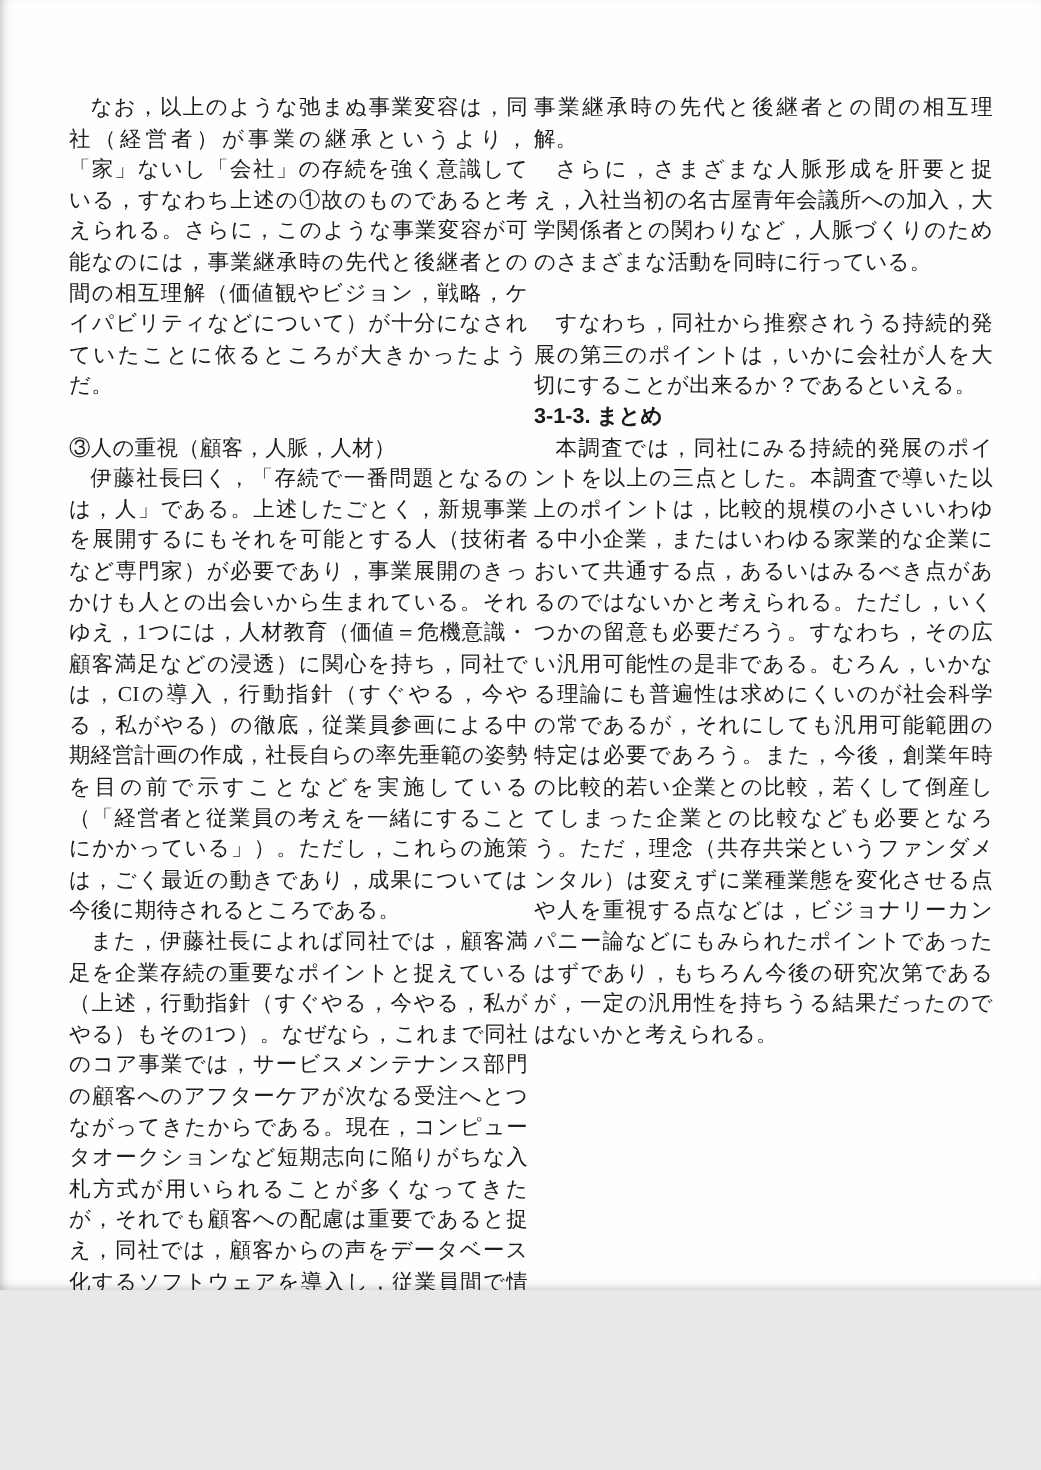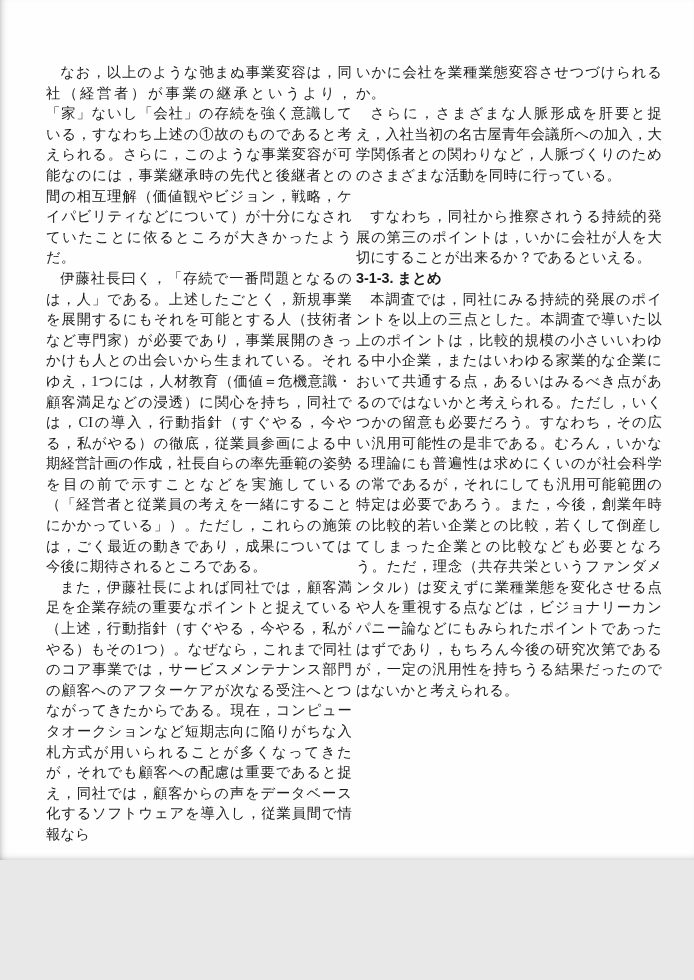--- a/index.html
+++ b/index.html
@@ -51,26 +51,27 @@
   }
   .footer .page-num { display:inline-block; margin-left:34px;text-decoration:underline; }
 </style>
 </head>
 <body>
 
 <div class="page">
 
   <div class="col col-left">
     <p class="para indent">なお，以上のような弛まぬ事業変容は，同社（経営者）が事業の継承というより，「家」ないし「会社」の存続を強く意識している，すなわち上述の①故のものであると考えられる。さらに，このような事業変容が可能なのには，事業継承時の先代と後継者との間の相互理解（価値観やビジョン，戦略，ケイパビリティなどについて）が十分になされていたことに依るところが大きかったようだ。</p>
+    <p class="para gap">③人の重視（顧客，人脈，人材）</p>
     <p class="para indent">伊藤社長曰く，「存続で一番問題となるのは，人」である。上述したごとく，新規事業を展開するにもそれを可能とする人（技術者など専門家）が必要であり，事業展開のきっかけも人との出会いから生まれている。それゆえ，1つには，人材教育（価値＝危機意識・顧客満足などの浸透）に関心を持ち，同社では，CIの導入，行動指針（すぐやる，今やる，私がやる）の徹底，従業員参画による中期経営計画の作成，社長自らの率先垂範の姿勢を目の前で示すことなどを実施している（「経営者と従業員の考えを一緒にすることにかかっている」）。ただし，これらの施策は，ごく最近の動きであり，成果については今後に期待されるところである。</p>
     <p class="para indent">また，伊藤社長によれば同社では，顧客満足を企業存続の重要なポイントと捉えている（上述，行動指針（すぐやる，今やる，私がやる）もその1つ）。なぜなら，これまで同社のコア事業では，サービスメンテナンス部門の顧客へのアフターケアが次なる受注へとつながってきたからである。現在，コンピュータオークションなど短期志向に陥りがちな入札方式が用いられることが多くなってきたが，それでも顧客への配慮は重要であると捉え，同社では，顧客からの声をデータベース化するソフトウェアを導入し，従業員間で情報なら</p>
   </div>
 
   <div class="col col-right">
-    <p class="para">いかに会社を業種業態変容させつづけられるか。</p>
+    <p class="para">事業継承時の先代と後継者との間の相互理解。</p>
     <p class="para indent">さらに，さまざまな人脈形成を肝要と捉え，入社当初の名古屋青年会議所への加入，大学関係者との関わりなど，人脈づくりのためのさまざまな活動を同時に行っている。</p>
     <p class="para indent gap">すなわち，同社から推察されうる持続的発展の第三のポイントは，いかに会社が人を大切にすることが出来るか？であるといえる。</p>
     <p class="heading gap">3-1-3. まとめ</p>
     <p class="para indent">本調査では，同社にみる持続的発展のポイントを以上の三点とした。本調査で導いた以上のポイントは，比較的規模の小さいいわゆる中小企業，またはいわゆる家業的な企業において共通する点，あるいはみるべき点があるのではないかと考えられる。ただし，いくつかの留意も必要だろう。すなわち，その広い汎用可能性の是非である。むろん，いかなる理論にも普遍性は求めにくいのが社会科学の常であるが，それにしても汎用可能範囲の特定は必要であろう。また，今後，創業年時の比較的若い企業との比較，若くして倒産してしまった企業との比較なども必要となろう。ただ，理念（共存共栄というファンダメンタル）は変えずに業種業態を変化させる点や人を重視する点などは，ビジョナリーカンパニー論などにもみられたポイントであったはずであり，もちろん今後の研究次第であるが，一定の汎用性を持ちうる結果だったのではないかと考えられる。</p>
   </div>
 
   <div class="footer">
     <span>Case Studies on Corporate Capabilities for Sustainability</span><span class="page-num">149</span>
   </div>
 

